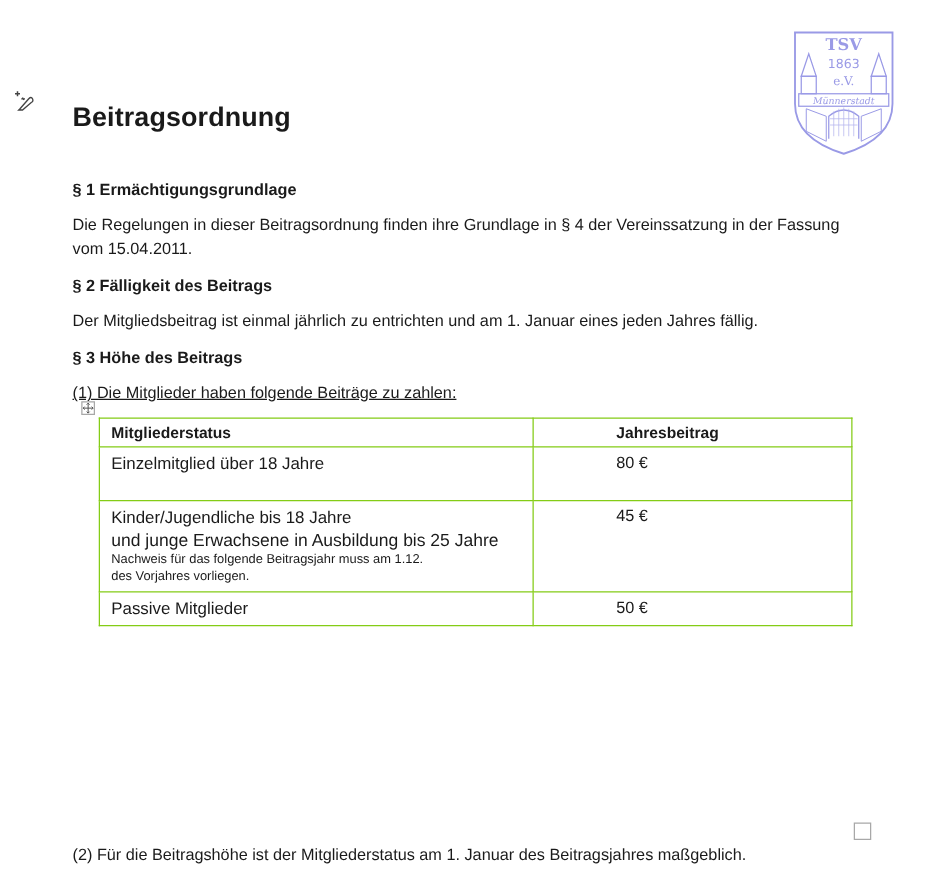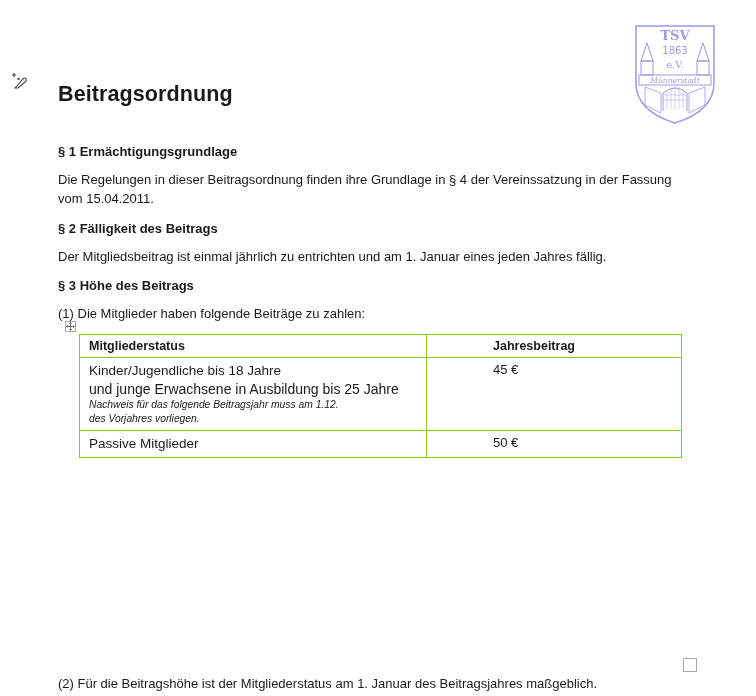--- a/index.html
+++ b/index.html
@@ -20,21 +20,21 @@
       position:absolute; left:79px; top:334px; width:603px;
       border-collapse:collapse; table-layout:fixed;
     }
     table.fees td, table.fees th {
       border:1px solid #84cc16; vertical-align:top; text-align:left;
       padding:4px 8px 4px 9px; font-size:13px; font-weight:normal;
     }
     table.fees th { font-weight:bold; font-size:12.5px; }
     table.fees col.c1 { width:347px; }
     table.fees td.amt, table.fees th.amt { padding-left:66px; }
-    .sub { font-size:10.3px; line-height:14px; display:block;font-style:italic; }
+    .sub { font-size:10.3px; line-height:14px; display:block; }
     .lg { font-size:13.5px; line-height:18px; display:block; }
     .opt { display:block; line-height:20.5px; }
     .resize-handle { left:683px; top:658px; width:14px; height:14px; border:1px solid #a8a8a8; box-sizing:border-box; background:#fff; }
   </style>
 </head>
 <body>
 
 <div class="abs logo">
   <svg width="84" height="102" viewBox="0 0 84 102">
     <path d="M3,3 L81,3 L81,60 Q81,88 42,100 Q3,88 3,60 Z" fill="#fff" stroke="#9a9ae6" stroke-width="1.5"></path>
@@ -72,37 +72,43 @@
 
 <h1 class="abs title">Beitragsordnung</h1>
 
 <h2 class="abs h" style="left:58px; top:144px;">§ 1 Ermächtigungsgrundlage</h2>
 <p class="abs p" style="left:58px; top:170px; width:640px;">Die Regelungen in dieser Beitragsordnung finden ihre Grundlage in § 4 der Vereinssatzung in der Fassung vom 15.04.2011.</p>
 
 <h2 class="abs h" style="left:58px; top:221px;">§ 2 Fälligkeit des Beitrags</h2>
 <p class="abs p" style="left:58px; top:247px; width:660px;">Der Mitgliedsbeitrag ist einmal jährlich zu entrichten und am 1. Januar eines jeden Jahres fällig.</p>
 
 <h2 class="abs h" style="left:58px; top:278px;">§ 3 Höhe des Beitrags</h2>
-<p class="abs p" style="left:58px; top:304px; width:640px;">(1) Die Mitglieder haben folgende Beiträge zu zahlen:</p>
+<p class="abs p" style="left:58px; top:304px; width:640px;text-decoration:underline;">(1) Die Mitglieder haben folgende Beiträge zu zahlen:</p>
 
 <div class="abs move-handle">
   <svg width="9" height="9" viewBox="0 0 9 9">
     <path d="M4.5,0.5 L4.5,8.5 M0.5,4.5 L8.5,4.5 M3.3,1.7 L4.5,0.5 L5.7,1.7 M3.3,7.3 L4.5,8.5 L5.7,7.3 M1.7,3.3 L0.5,4.5 L1.7,5.7 M7.3,3.3 L8.5,4.5 L7.3,5.7" stroke="#555" stroke-width="0.8" fill="none"></path>
   </svg>
 </div>
 
 <table class="fees">
   <colgroup>
       <col class="c1">
       <col>
     </colgroup>
   <tbody>
       <tr>
     <th>Mitgliederstatus</th>
     <th class="amt">Jahresbeitrag</th>
+  </tr>
+  <tr style="height:43px;">
+    <td>
+          <span class="lg">Einzelmitglied über 18 Jahre</span>
+        </td>
+    <td class="amt">80 €</td>
   </tr>
   <tr>
     <td>
       <span class="lg">Kinder/Jugendliche bis 18 Jahre</span>
       <span class="lg" style="font-size:14px;">und junge Erwachsene in Ausbildung bis 25 Jahre</span>
       <span class="sub">Nachweis für das folgende Beitragsjahr muss am 1.12.</span>
       <span class="sub">des Vorjahres vorliegen.</span>
     </td>
     <td class="amt">45 €</td>
   </tr>

